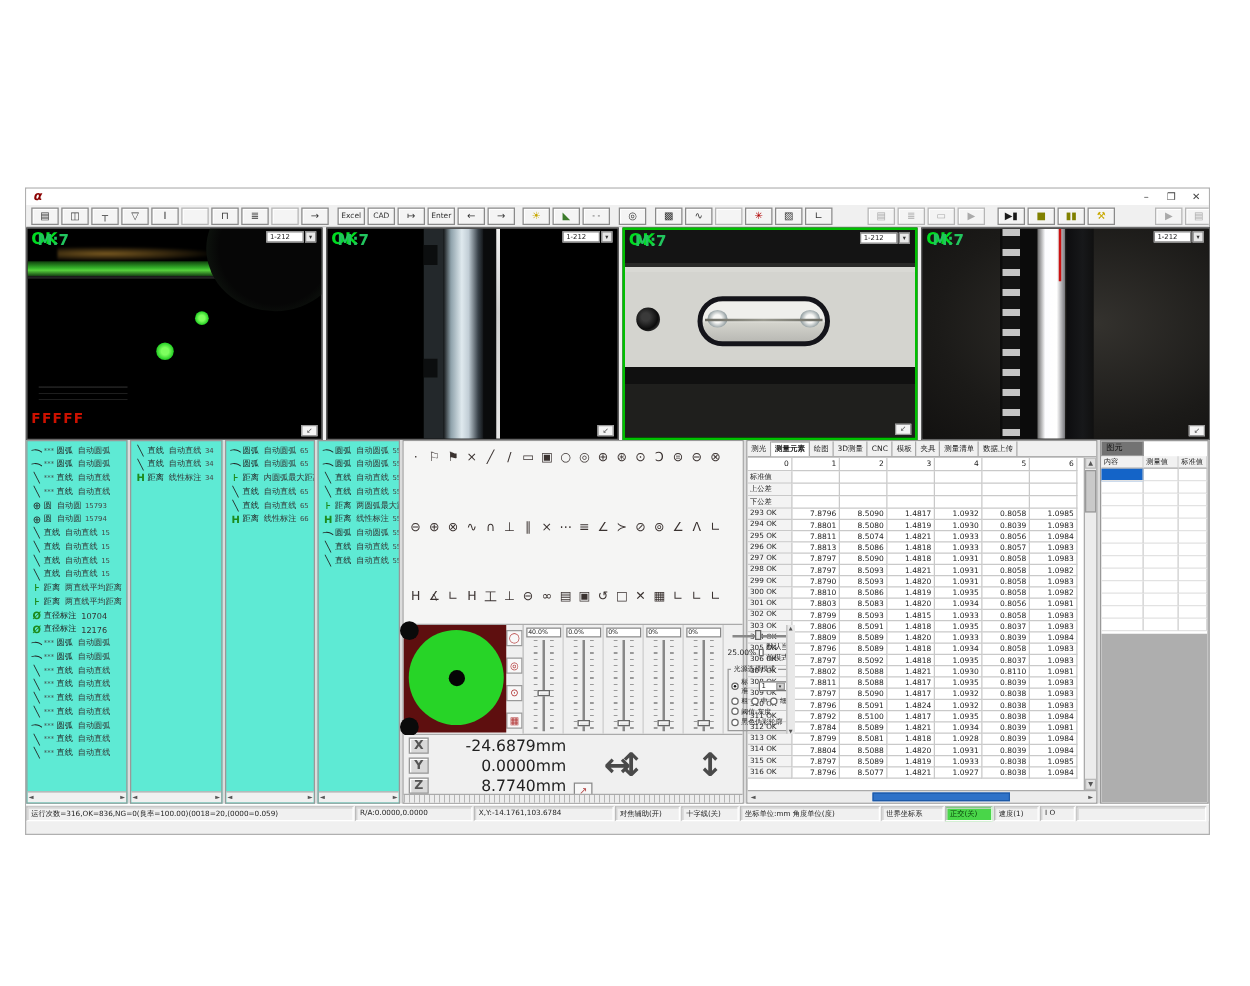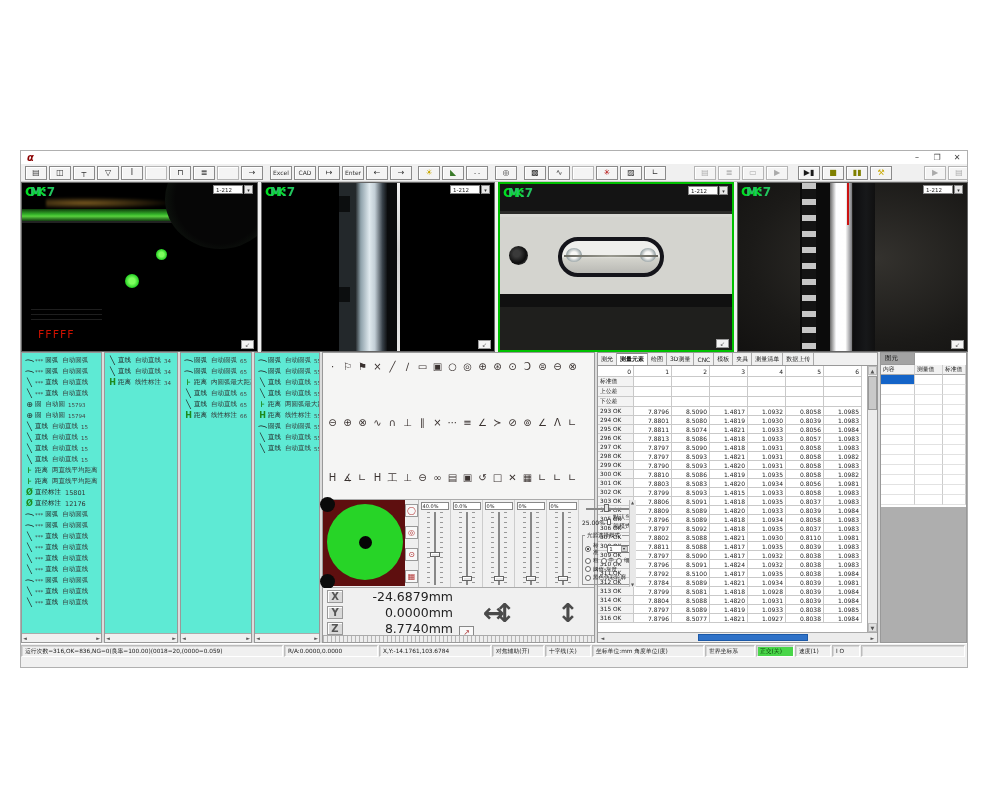--- a/index.html
+++ b/index.html
@@ -20,21 +20,21 @@
   .tbtn.dis{color:#aaa;border-color:#b5b5b5;}
   .tglyph{line-height:1;}
   .tlabel{font-size:6px;color:#333;}
   .gc-yellow{color:#c8a800;} .gc-green{color:#3a7a2a;} .gc-red{color:#b00000;} .gc-olive{color:#808000;} .gc-dark{color:#1a1a1a;}
   
   .camrow{height:170px;display:flex;gap:3px;background:#f0f0f0;}
   .cam{position:relative;flex:0 0 auto;height:170px;background:#000;overflow:hidden;border:1px solid #666;}
   .cam.sel{border:2px solid #00c000;}
   .cam-status{position:absolute;left:3px;top:1px;color:#00dd22;font-weight:bold;font-size:13px;z-index:5;}
   .cam-mlabel{position:absolute;left:8px;top:2px;color:#22c55e;font-weight:bold;font-size:12px;z-index:5;}
-  .cam-extra{position:absolute;left:16px;bottom:10px;color:#cc1100;font-weight:normal;font-size:11px;letter-spacing:1px;z-index:5;}
+  .cam-extra{position:absolute;left:3px;bottom:10px;color:#cc1100;font-weight:bold;font-size:11px;letter-spacing:1px;z-index:5;}
   .cam-selbox{position:absolute;right:14px;top:2px;width:30px;height:9px;background:#fff;border:1px solid #888;font-size:5.5px;color:#222;display:flex;align-items:center;padding-left:2px;z-index:6;}
   .cam-drop{position:absolute;right:4px;top:2px;width:9px;height:9px;background:#e8e8e8;border:1px solid #888;font-size:5px;display:flex;align-items:center;justify-content:center;z-index:6;color:#333;}
   .cam-resize{position:absolute;right:3px;bottom:2px;width:13px;height:9px;background:#f4f4f4;border:1px solid #999;font-size:6px;display:flex;align-items:center;justify-content:center;z-index:6;color:#555;}
   .scene{position:absolute;inset:0;}
   
   .c1-smear{position:absolute;left:10%;top:14px;width:55%;height:12px;background:radial-gradient(ellipse at 30% 50%,rgba(150,110,40,.8),rgba(60,40,10,0) 70%);filter:blur(1px);}
   .c1-band{position:absolute;left:0;top:26px;width:100%;height:14px;background:linear-gradient(180deg,#0e3d0c,#35b32a 45%,#57d13d 60%,#123c10);border-bottom:2px solid #222;}
   .c1-circle{position:absolute;right:-18px;top:-34px;width:110px;height:100px;border-radius:50%;background:radial-gradient(circle,#060606 60%,#0d120d 75%,rgba(0,0,0,0) 78%);z-index:2;}
   .c1-dot{position:absolute;border-radius:50%;background:radial-gradient(circle,#7dff5e 30%,#22cc22 70%,rgba(0,60,0,0));}
   .c1-dot.a{left:44%;top:54%;width:14px;height:14px;}
@@ -134,21 +134,21 @@
   .tcell.lab{justify-content:flex-start;padding-left:2px;background:#f3f3f3;font-size:5.8px;}
   .vscroll{width:10px;background:#ececec;border-left:1px solid #aaa;position:relative;font-size:5px;color:#555;}
   .varrow{height:9px;display:flex;align-items:center;justify-content:center;border:1px solid #bbb;background:#e0e0e0;}
   .varrow.bottom{position:absolute;bottom:0;left:0;right:0;}
   .vthumb{position:absolute;left:0;right:0;top:10px;height:34px;background:#c9c9c9;border:1px solid #999;}
   .hscroll{height:10px;border-top:1px solid #aaa;background:#ececec;display:flex;align-items:center;font-size:5px;color:#555;position:relative;}
   .hscroll .sa{width:9px;text-align:center;}
   .hthumb2{position:absolute;left:100px;width:110px;top:1px;bottom:1px;background:#2f72c8;border:1px solid #1c59a8;}
   
   .elpanel{flex:1;background:#fff;border:1px solid #999;display:flex;flex-direction:column;overflow:hidden;}
-  .eltab{height:12px;border-bottom:1px solid #999;background:#a3a3a3;font-size:6.5px;display:flex;align-items:center;padding:0 4px;width:34px;border-right:1px solid #999;}
+  .eltab{height:12px;border-bottom:1px solid #999;background:#737373;font-size:6.5px;display:flex;align-items:center;padding:0 4px;width:34px;border-right:1px solid #999;}
   .elrow{display:grid;grid-template-columns:34px 28px 1fr;height:10px;}
   .elcell{border-right:1px solid #ccc;border-bottom:1px solid #e2e2e2;font-size:5.8px;display:flex;align-items:center;padding-left:2px;color:#222;overflow:hidden;}
   .elhead .elcell{background:#f1f1f1;border-bottom:1px solid #aaa;}
   .elcell.selblue{background:#1464c8;}
   .elgray{flex:1;background:#aeaeae;margin-top:2px;}
   
   .statusbar{height:14px;display:flex;align-items:stretch;background:#f0f0f0;border-top:1px solid #fff;padding-top:1px;}
   .seg{border:1px solid #bbb;border-right-color:#fff;border-bottom-color:#fff;box-shadow:inset 1px 1px 0 #d6d6d6;font-size:5.8px;display:flex;align-items:center;padding:0 3px;margin-right:1px;color:#222;white-space:nowrap;overflow:hidden;}
   .seg.hl{background:#49d649;color:#073a07;}
 </style>
@@ -402,21 +402,21 @@
             <span class="li-type">两直线平均距离</span>
           </div>
           <div class="list-item">
             <span class="li-icon green">⊦</span>
             <span class="li-name">距离</span>
             <span class="li-type">两直线平均距离</span>
           </div>
           <div class="list-item">
             <span class="li-icon green">Ø</span>
             <span class="li-name">直径标注</span>
-            <span class="li-type">15801</span>
+            <span class="li-type">10704</span>
           </div>
           <div class="list-item">
             <span class="li-icon green">Ø</span>
             <span class="li-name">直径标注</span>
             <span class="li-type">12176</span>
           </div>
           <div class="list-item">
             <span class="li-icon"><span class="rotarc">(</span></span>
             <span class="li-pre">***</span>
             <span class="li-name">圆弧</span>

